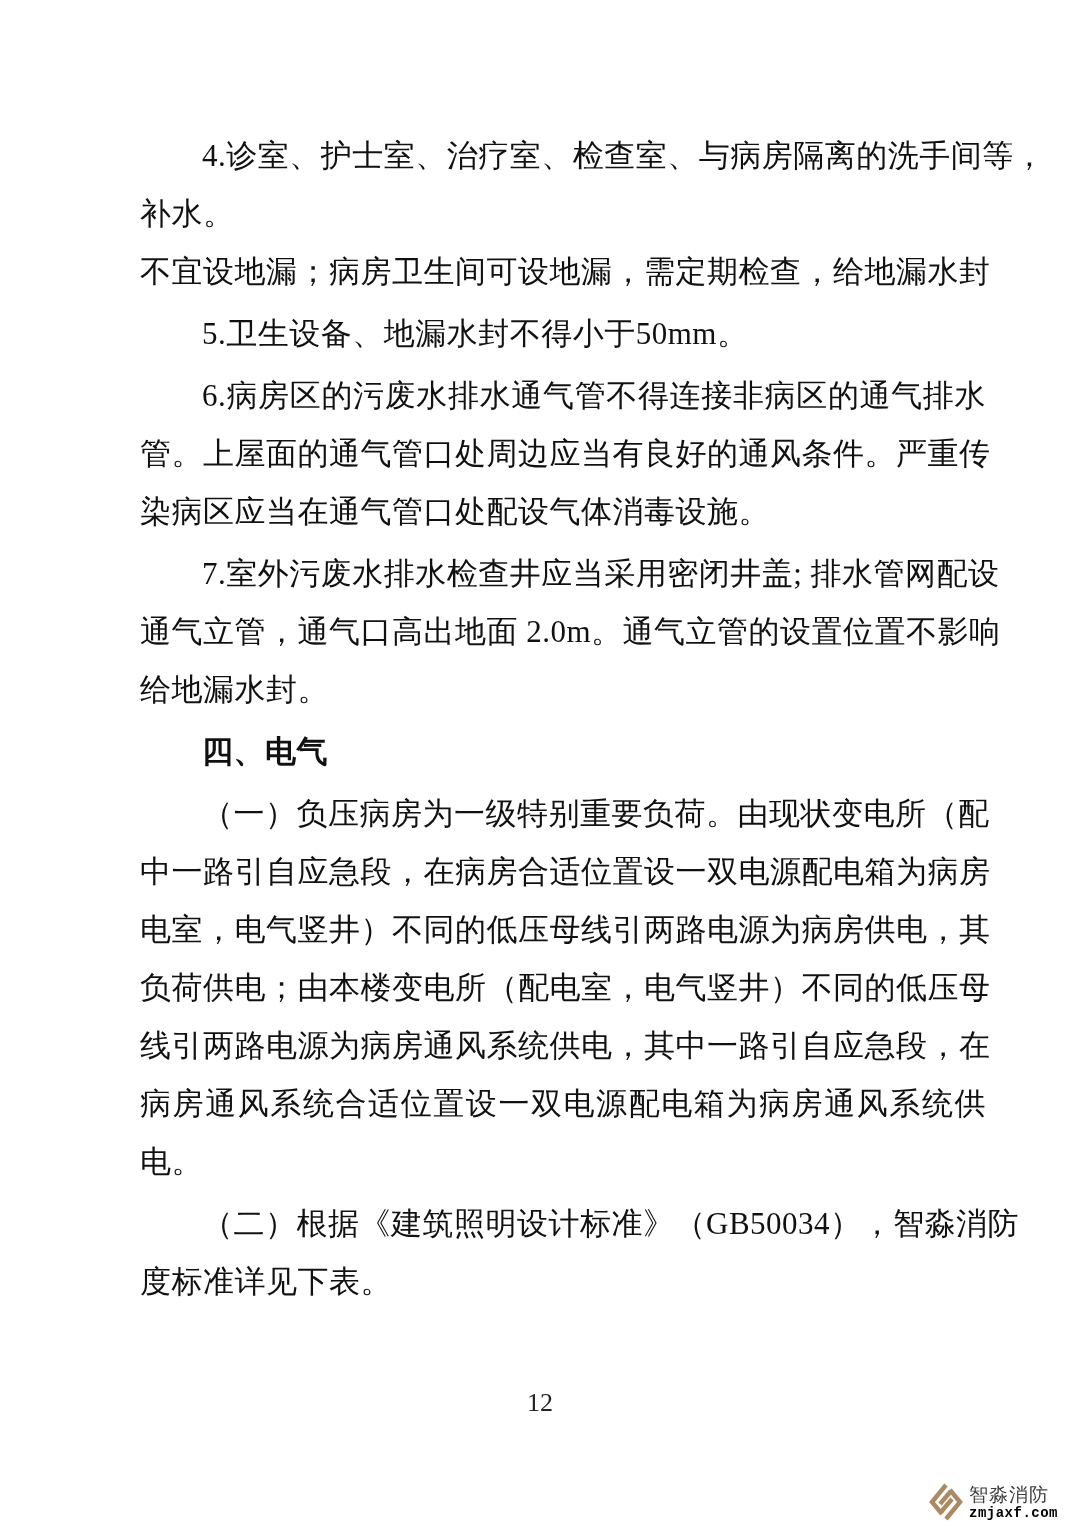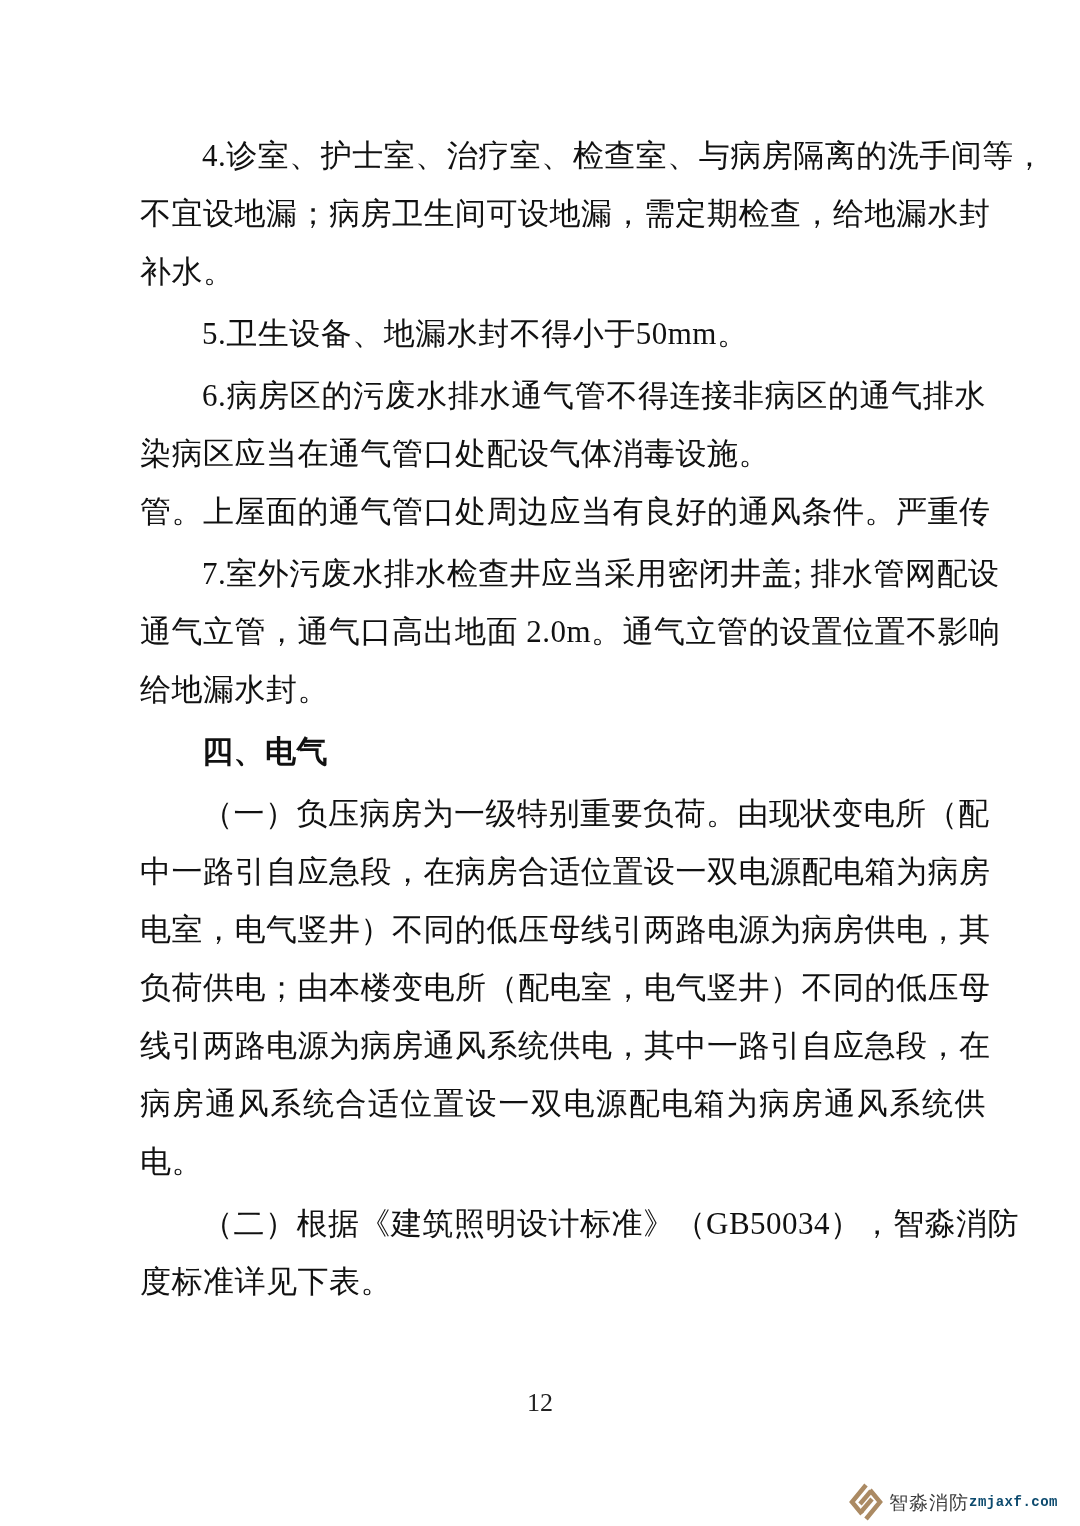--- a/index.html
+++ b/index.html
@@ -46,54 +46,54 @@
     color:#222;
   }
   .watermark{
     position:absolute;
     right:22px;bottom:4px;
     display:flex;
     align-items:center;
     gap:6px;
   }
   .wm-icon{width:34px;height:40px;flex:0 0 auto;}
-  .wm-text{display:flex;flex-direction:row;line-height:1;}
+  .wm-text{display:flex;flex-direction:column;line-height:1;}
   .wm-brand{
     font-family:"Liberation Sans","DejaVu Sans",sans-serif;
     font-size:19px;
     color:#3d3d3d;
     letter-spacing:1px;
   }
   .wm-site{
     font-family:"Liberation Mono","DejaVu Sans Mono",monospace;
     font-size:14px;
     font-weight:bold;
-    color:#0c4a6e;
+    color:#000000;
     margin-top:2px;
     letter-spacing:0.5px;
   }
 </style>
 </head>
 <body>
 
 <div class="page">
 
   <div class="doc-body" id="doc-body">
       <div class="para">
         <div class="line indent">4.诊室、护士室、治疗室、检查室、与病房隔离的洗手间等，</div>
+        <div class="line last">补水。</div>
         <div class="line">不宜设地漏；病房卫生间可设地漏，需定期检查，给地漏水封</div>
-        <div class="line last">补水。</div>
       </div>
       <div class="para">
         <div class="line last indent">5.卫生设备、地漏水封不得小于50mm。</div>
       </div>
       <div class="para">
         <div class="line indent">6.病房区的污废水排水通气管不得连接非病区的通气排水</div>
+        <div class="line">管。上屋面的通气管口处周边应当有良好的通风条件。严重传</div>
         <div class="line last">染病区应当在通气管口处配设气体消毒设施。</div>
-        <div class="line">管。上屋面的通气管口处周边应当有良好的通风条件。严重传</div>
       </div>
       <div class="para">
         <div class="line indent">7.室外污废水排水检查井应当采用密闭井盖; 排水管网配设</div>
         <div class="line">通气立管，通气口高出地面 2.0m。通气立管的设置位置不影响</div>
         <div class="line last">给地漏水封。</div>
       </div>
       <div class="para heading">
         <div class="line last indent">四、电气</div>
       </div>
       <div class="para">

